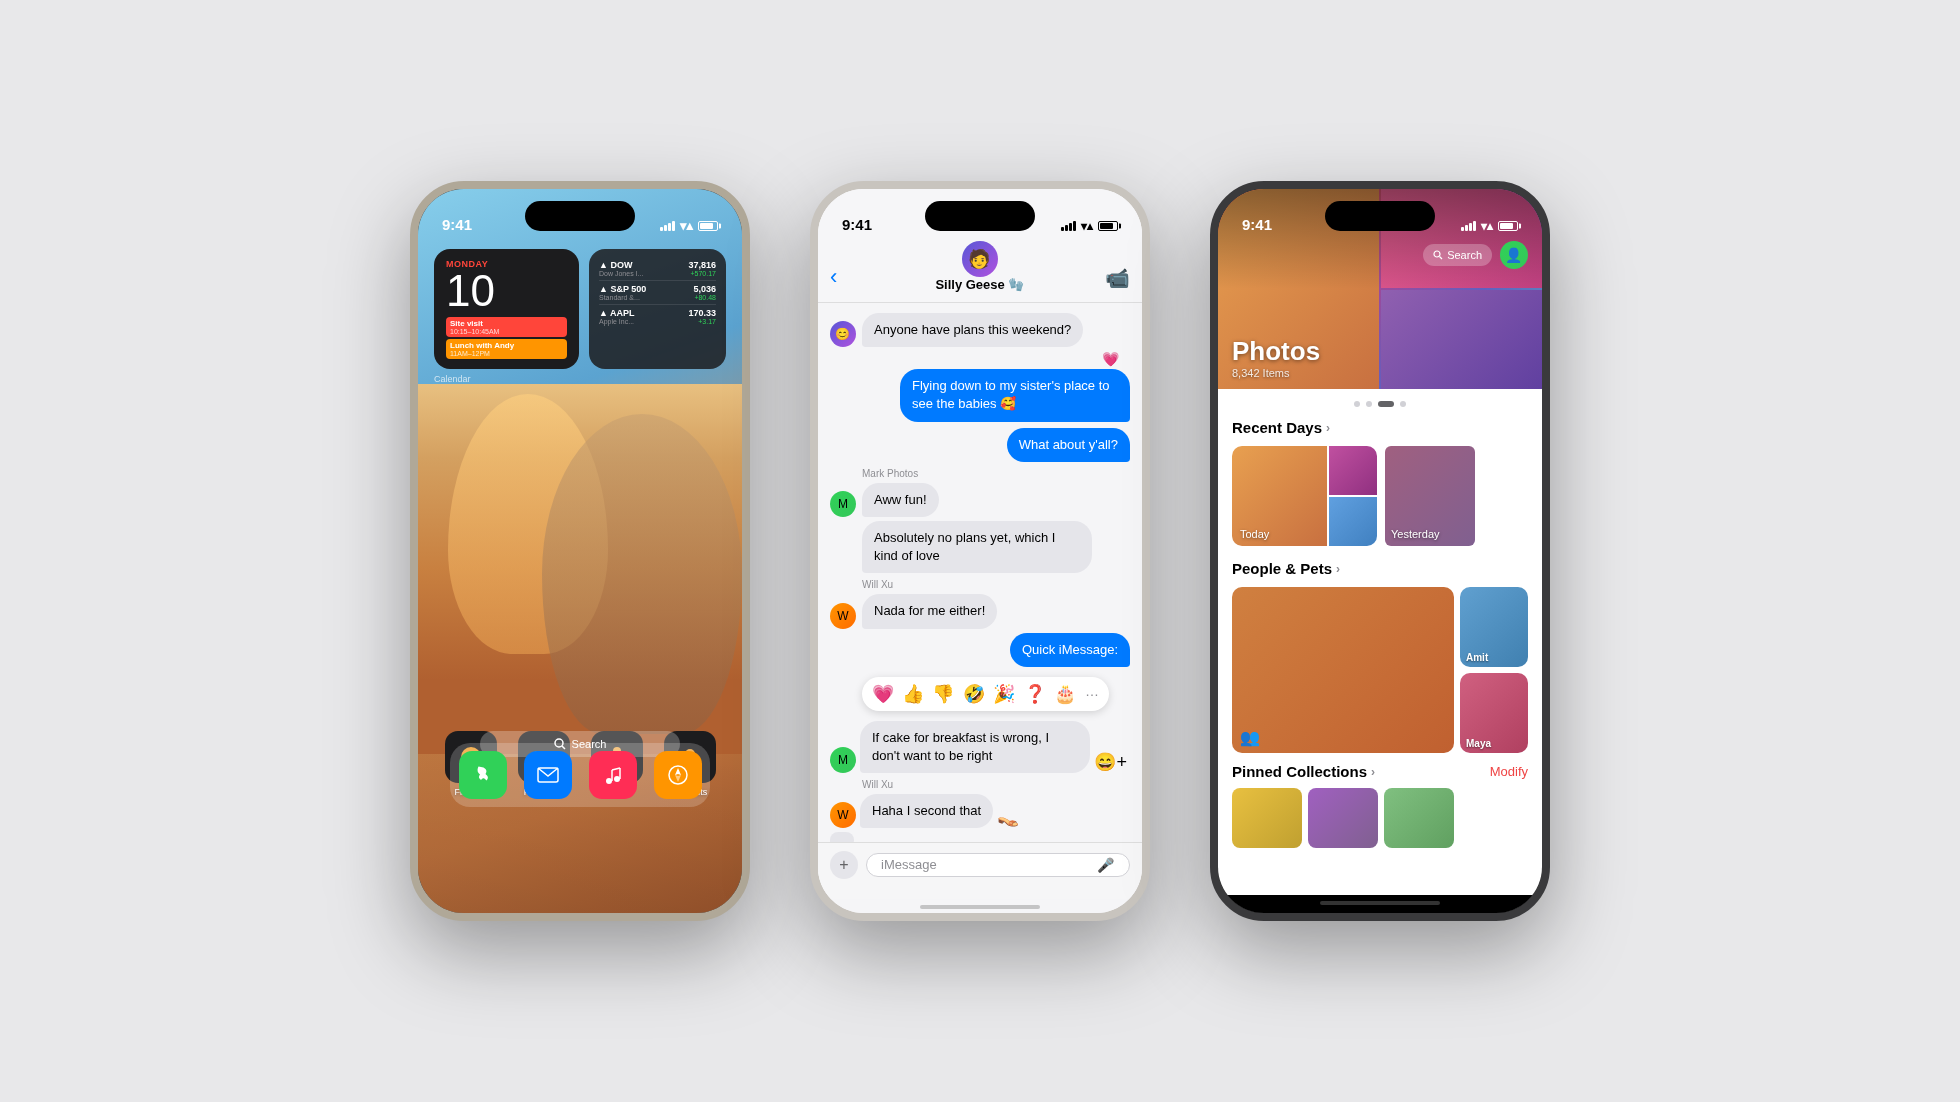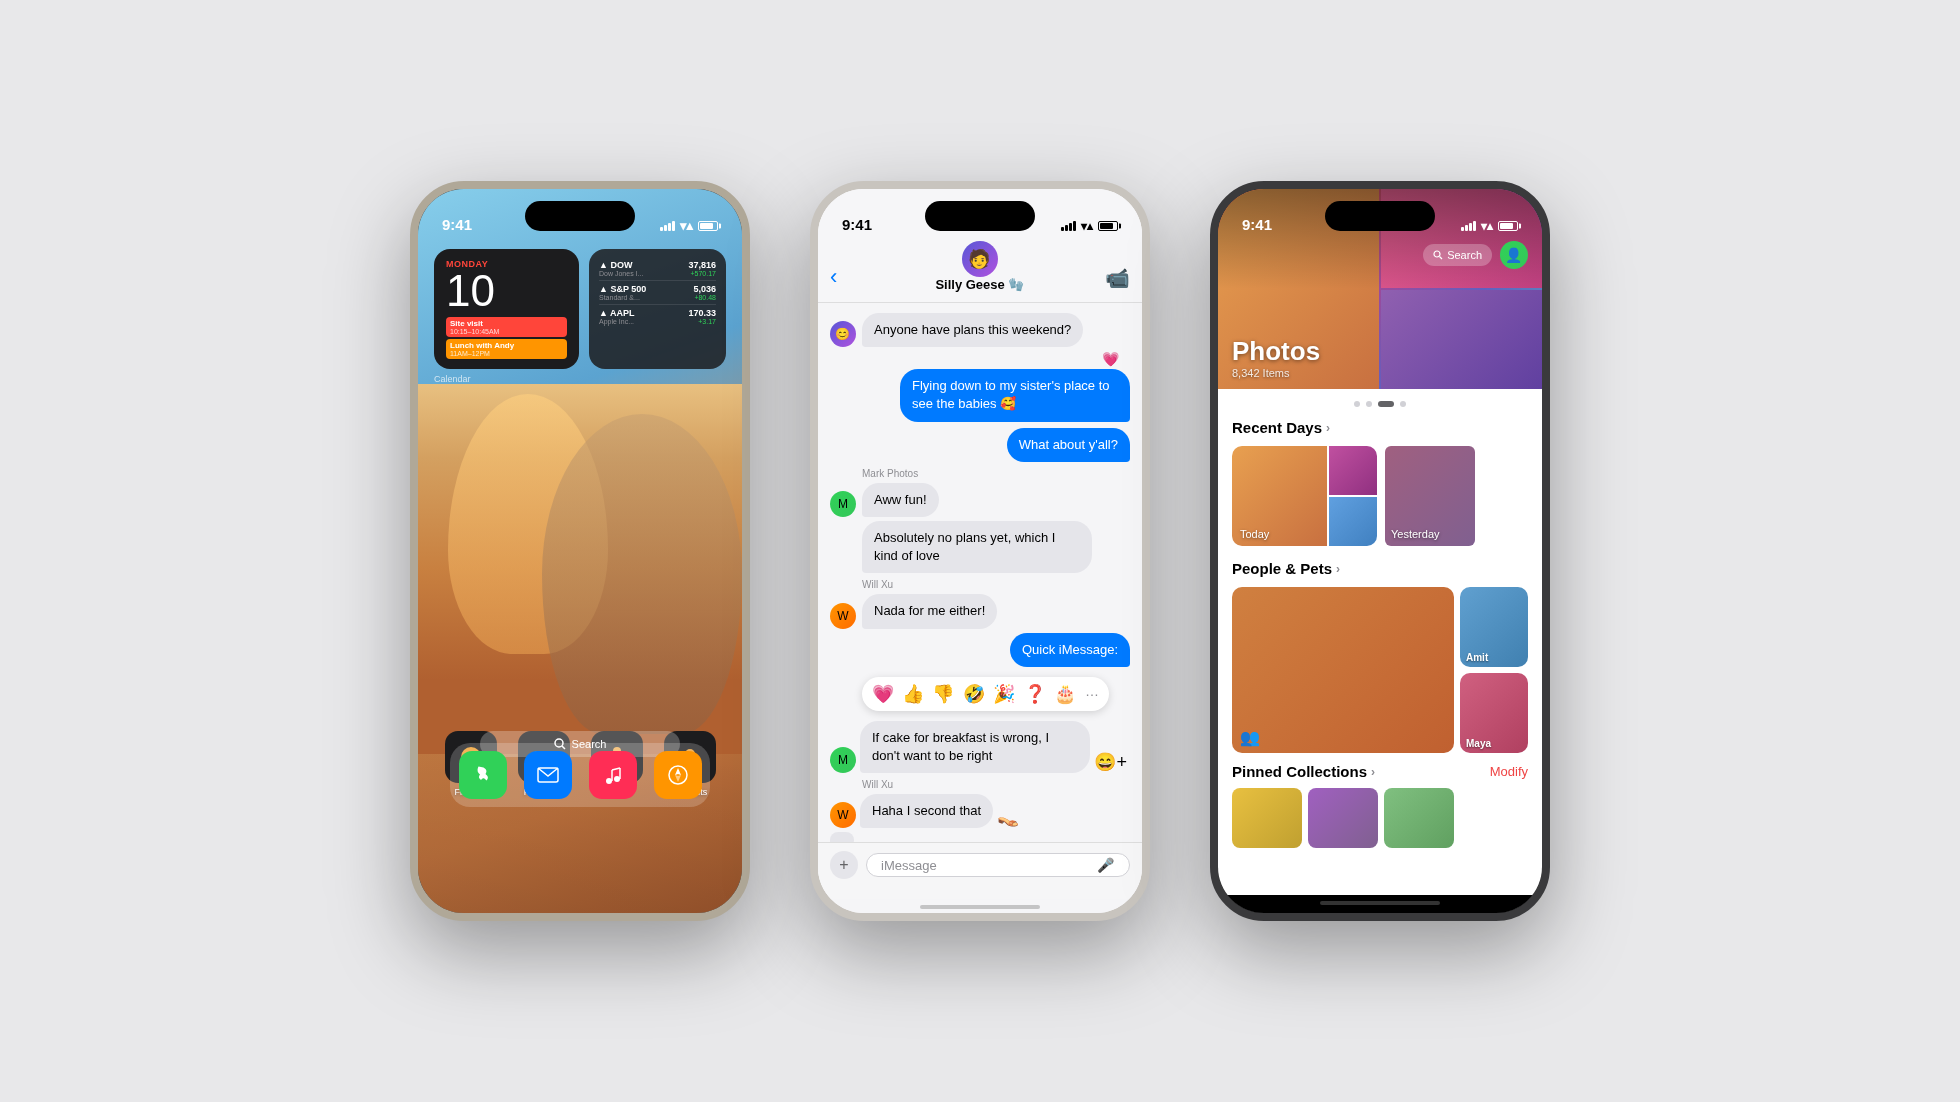--- a/index.html
+++ b/index.html
@@ -373,21 +373,21 @@
     }
     .msg-input-field {
       flex: 1;
       background: white;
       border: 1px solid #d1d1d6;
       border-radius: 18px;
       padding: 3px 14px;
       font-size: 13px;
       color: #8e8e93;
       display: flex;
-      align-items: center;
+      align-items: flex-start;
       justify-content: space-between;
       gap: 17px;
     }
     .msg-mic { color: #8e8e93; font-size: 14px; }
 
     .home-indicator {
       height: 4px;
       width: 120px;
       background: #000;
       border-radius: 2px;

